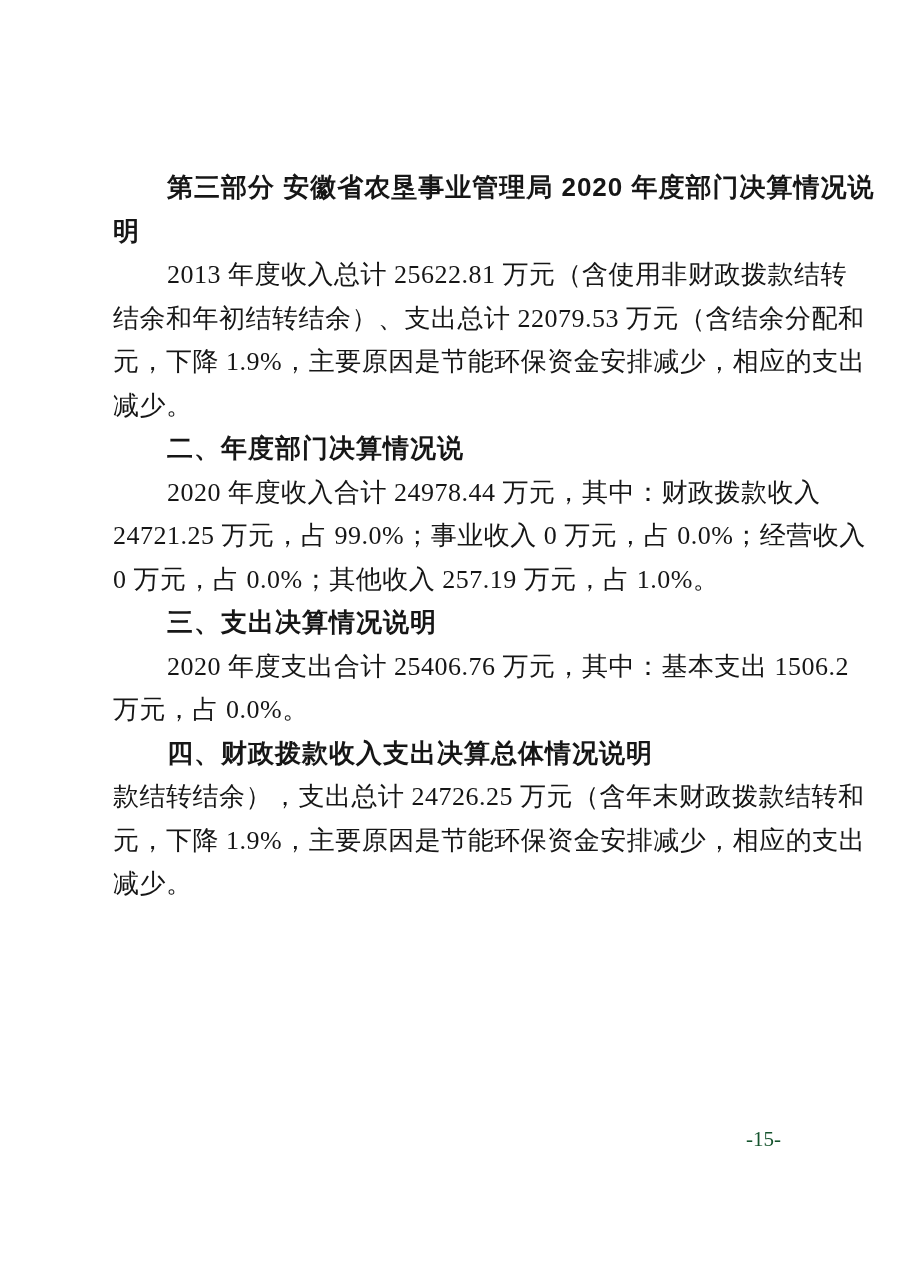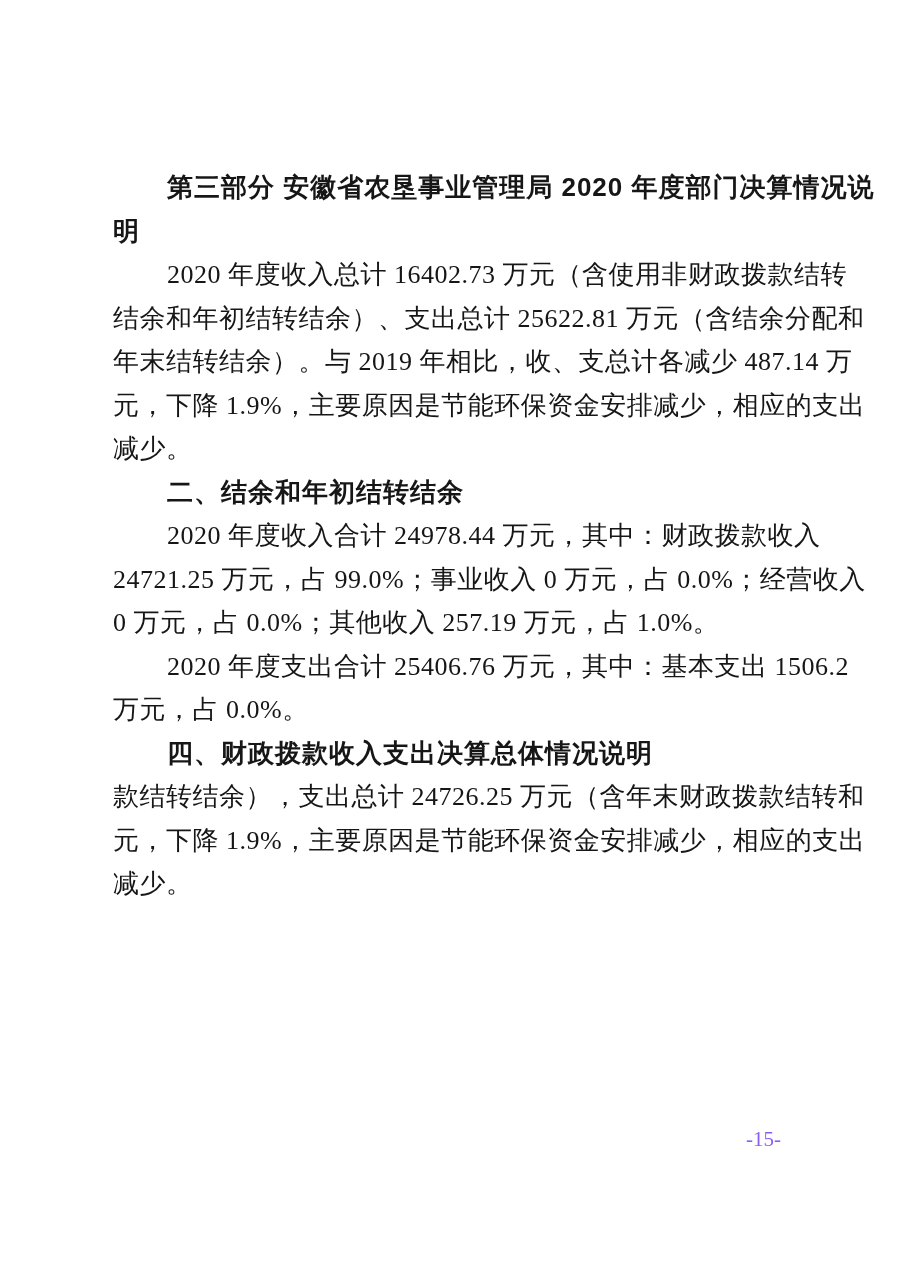--- a/index.html
+++ b/index.html
@@ -41,43 +41,43 @@
     text-align: justify;
     text-align-last: justify;
   }
   .pagenum {
     position: absolute;
     top: 1126px;
     right: 119px;
     font-size: 21px;
     line-height: 26px;
     font-family: "Liberation Serif", "DejaVu Serif", serif;
-    color: #8b5cf6;
+    color: #14532d;
   }
 </style>
 </head>
 <body>
 
 <div class="page">
   <div class="content">
 
     <div class="line bold fill indent">第三部分 安徽省农垦事业管理局 2020 年度部门决算情况说</div>
     <div class="line bold">明</div>
 
-    <div class="line fill indent">2020 年度收入总计 16402.73 万元（含使用非财政拨款结转</div>
-    <div class="line fill">结余和年初结转结余）、支出总计 25622.81 万元（含结余分配和</div>
-    <div class="line fill">年末结转结余）。与 2019 年相比，收、支总计各减少 487.14 万</div>
+    <div class="line fill indent">2013 年度收入总计 25622.81 万元（含使用非财政拨款结转</div>
+    <div class="line fill">结余和年初结转结余）、支出总计 22079.53 万元（含结余分配和</div>
     <div class="line fill">元，下降 1.9%，主要原因是节能环保资金安排减少，相应的支出</div>
     <div class="line">减少。</div>
 
-    <div class="line bold indent">二、结余和年初结转结余</div>
+    <div class="line bold indent">二、年度部门决算情况说</div>
     <div class="line fill indent">2020 年度收入合计 24978.44 万元，其中：财政拨款收入</div>
     <div class="line fill">24721.25 万元，占 99.0%；事业收入 0 万元，占 0.0%；经营收入</div>
     <div class="line">0 万元，占 0.0%；其他收入 257.19 万元，占 1.0%。</div>
 
+    <div class="line bold indent">三、支出决算情况说明</div>
     <div class="line fill indent">2020 年度支出合计 25406.76 万元，其中：基本支出 1506.2</div>
     <div class="line">万元，占 0.0%。</div>
 
     <div class="line bold indent">四、财政拨款收入支出决算总体情况说明</div>
     <div class="line fill">款结转结余），支出总计 24726.25 万元（含年末财政拨款结转和</div>
     <div class="line fill">元，下降 1.9%，主要原因是节能环保资金安排减少，相应的支出</div>
     <div class="line">减少。</div>
 
   </div>
 

